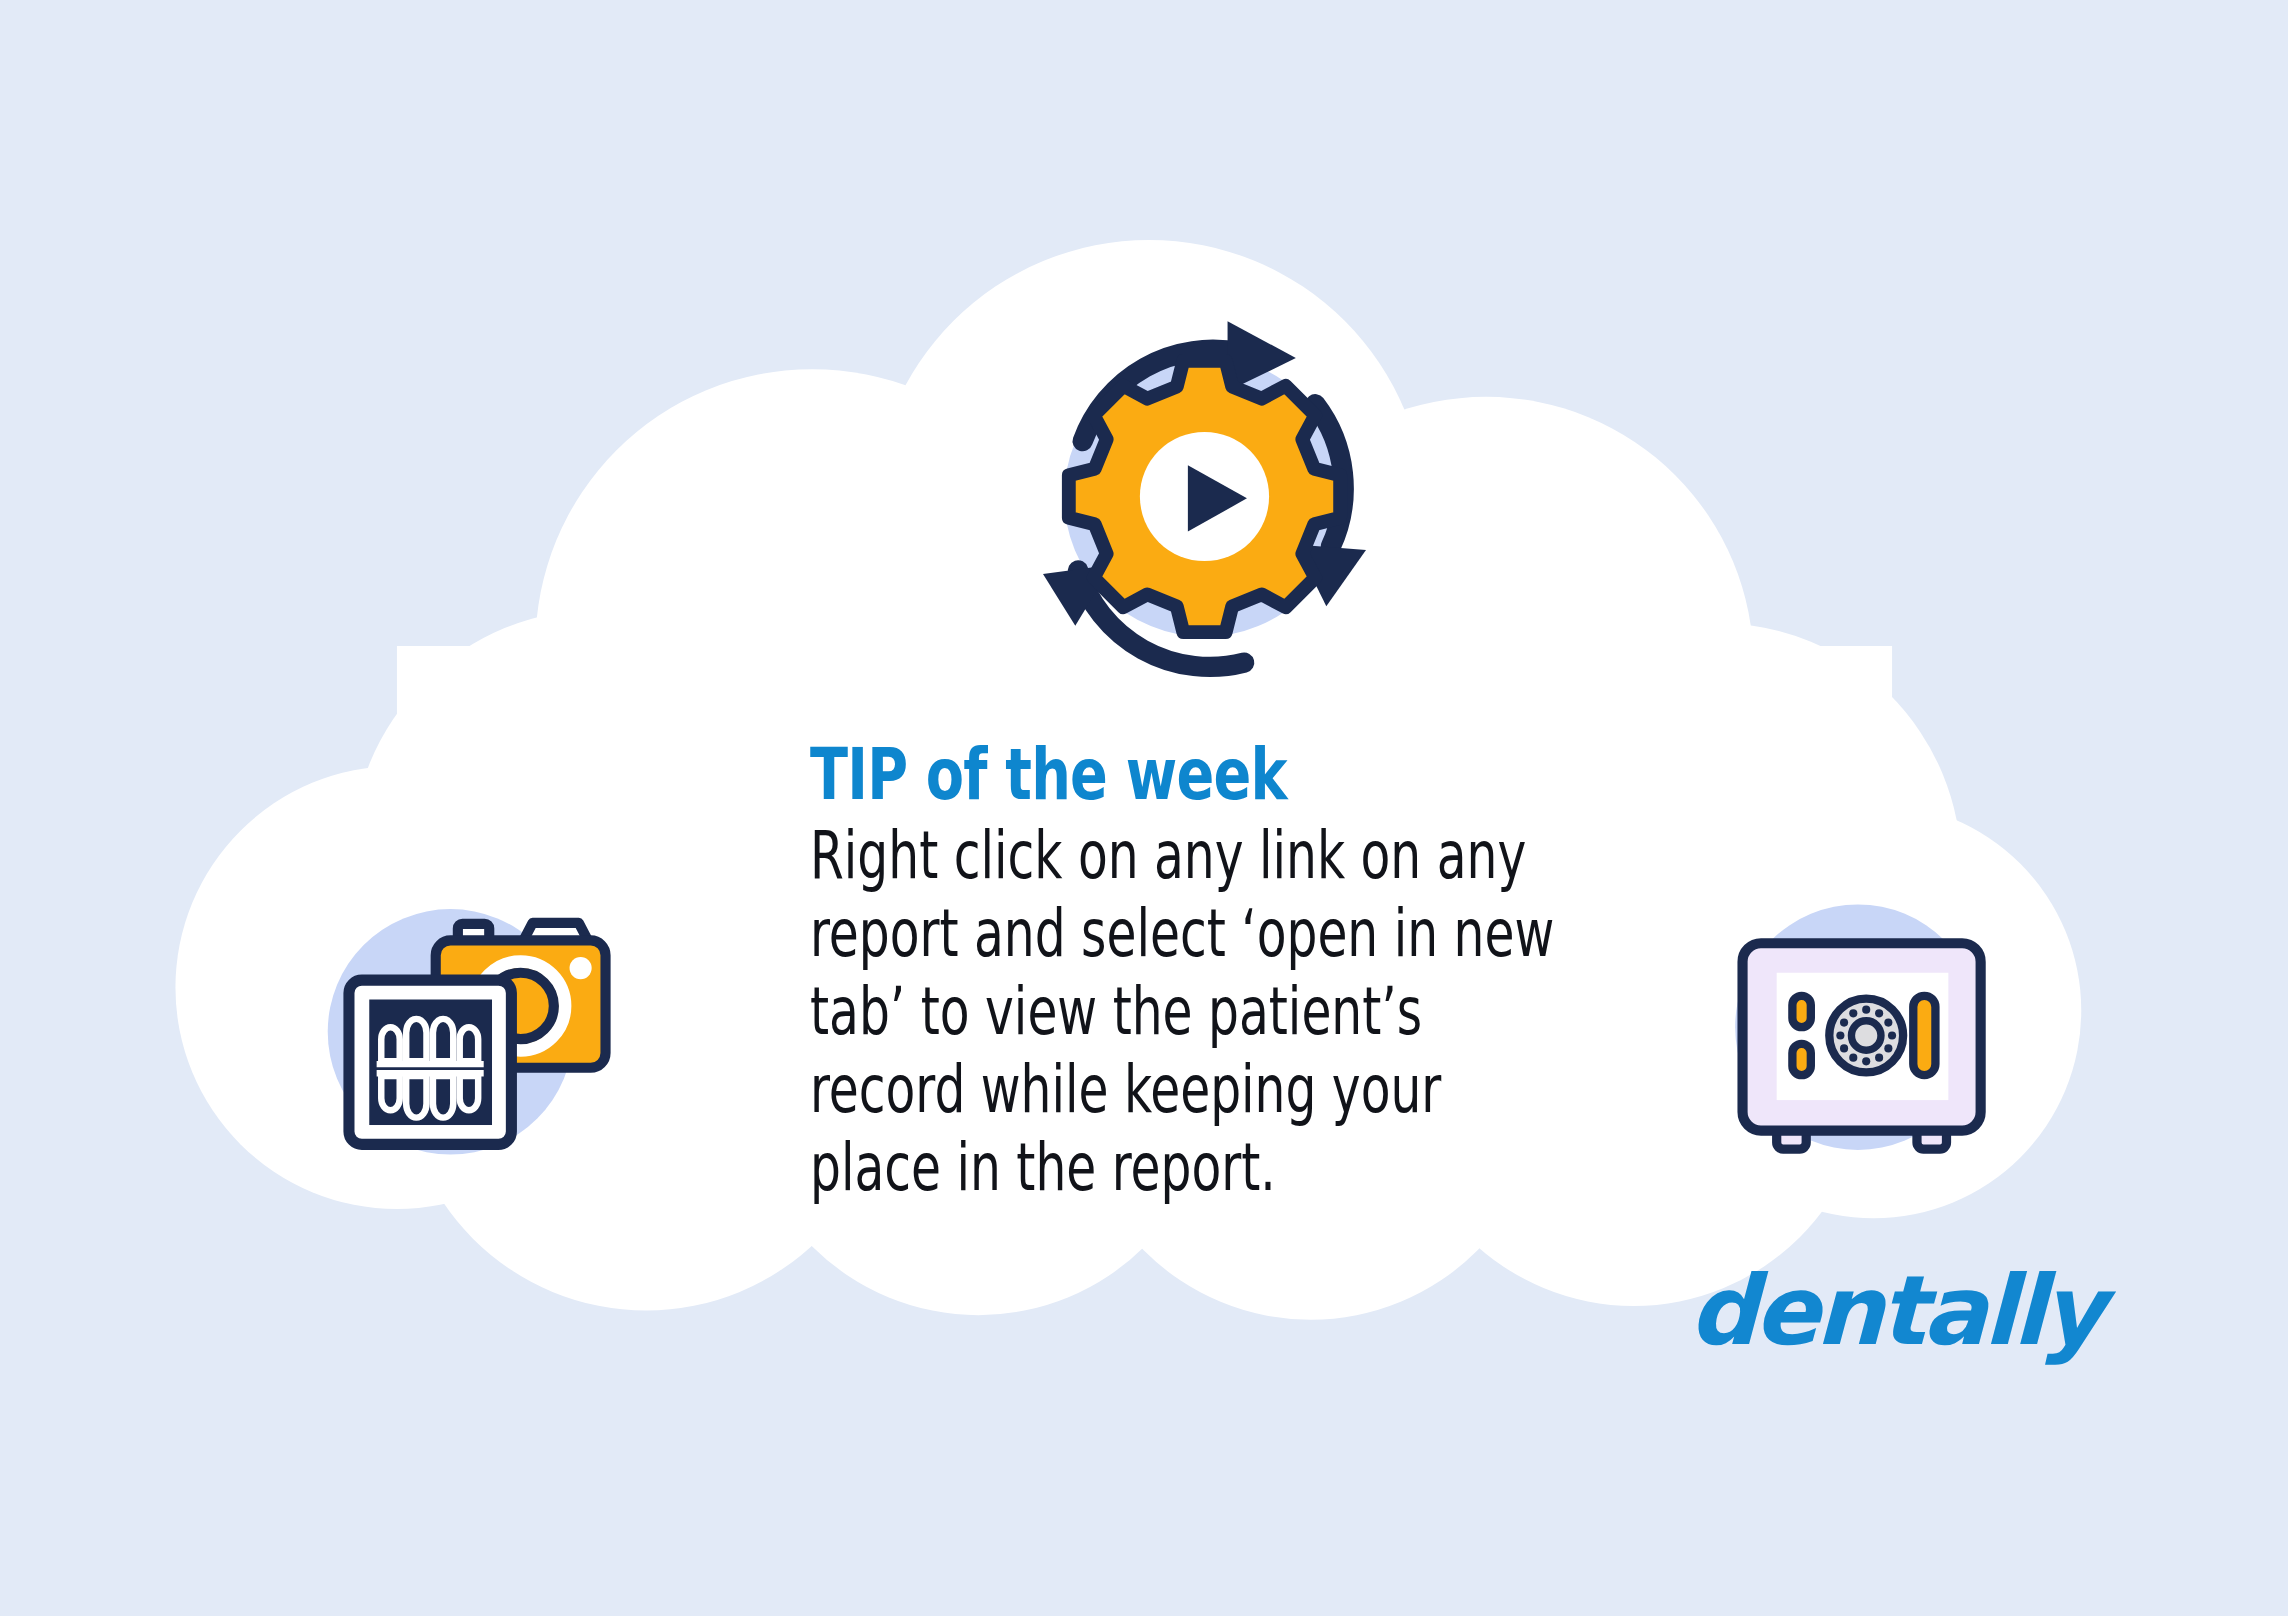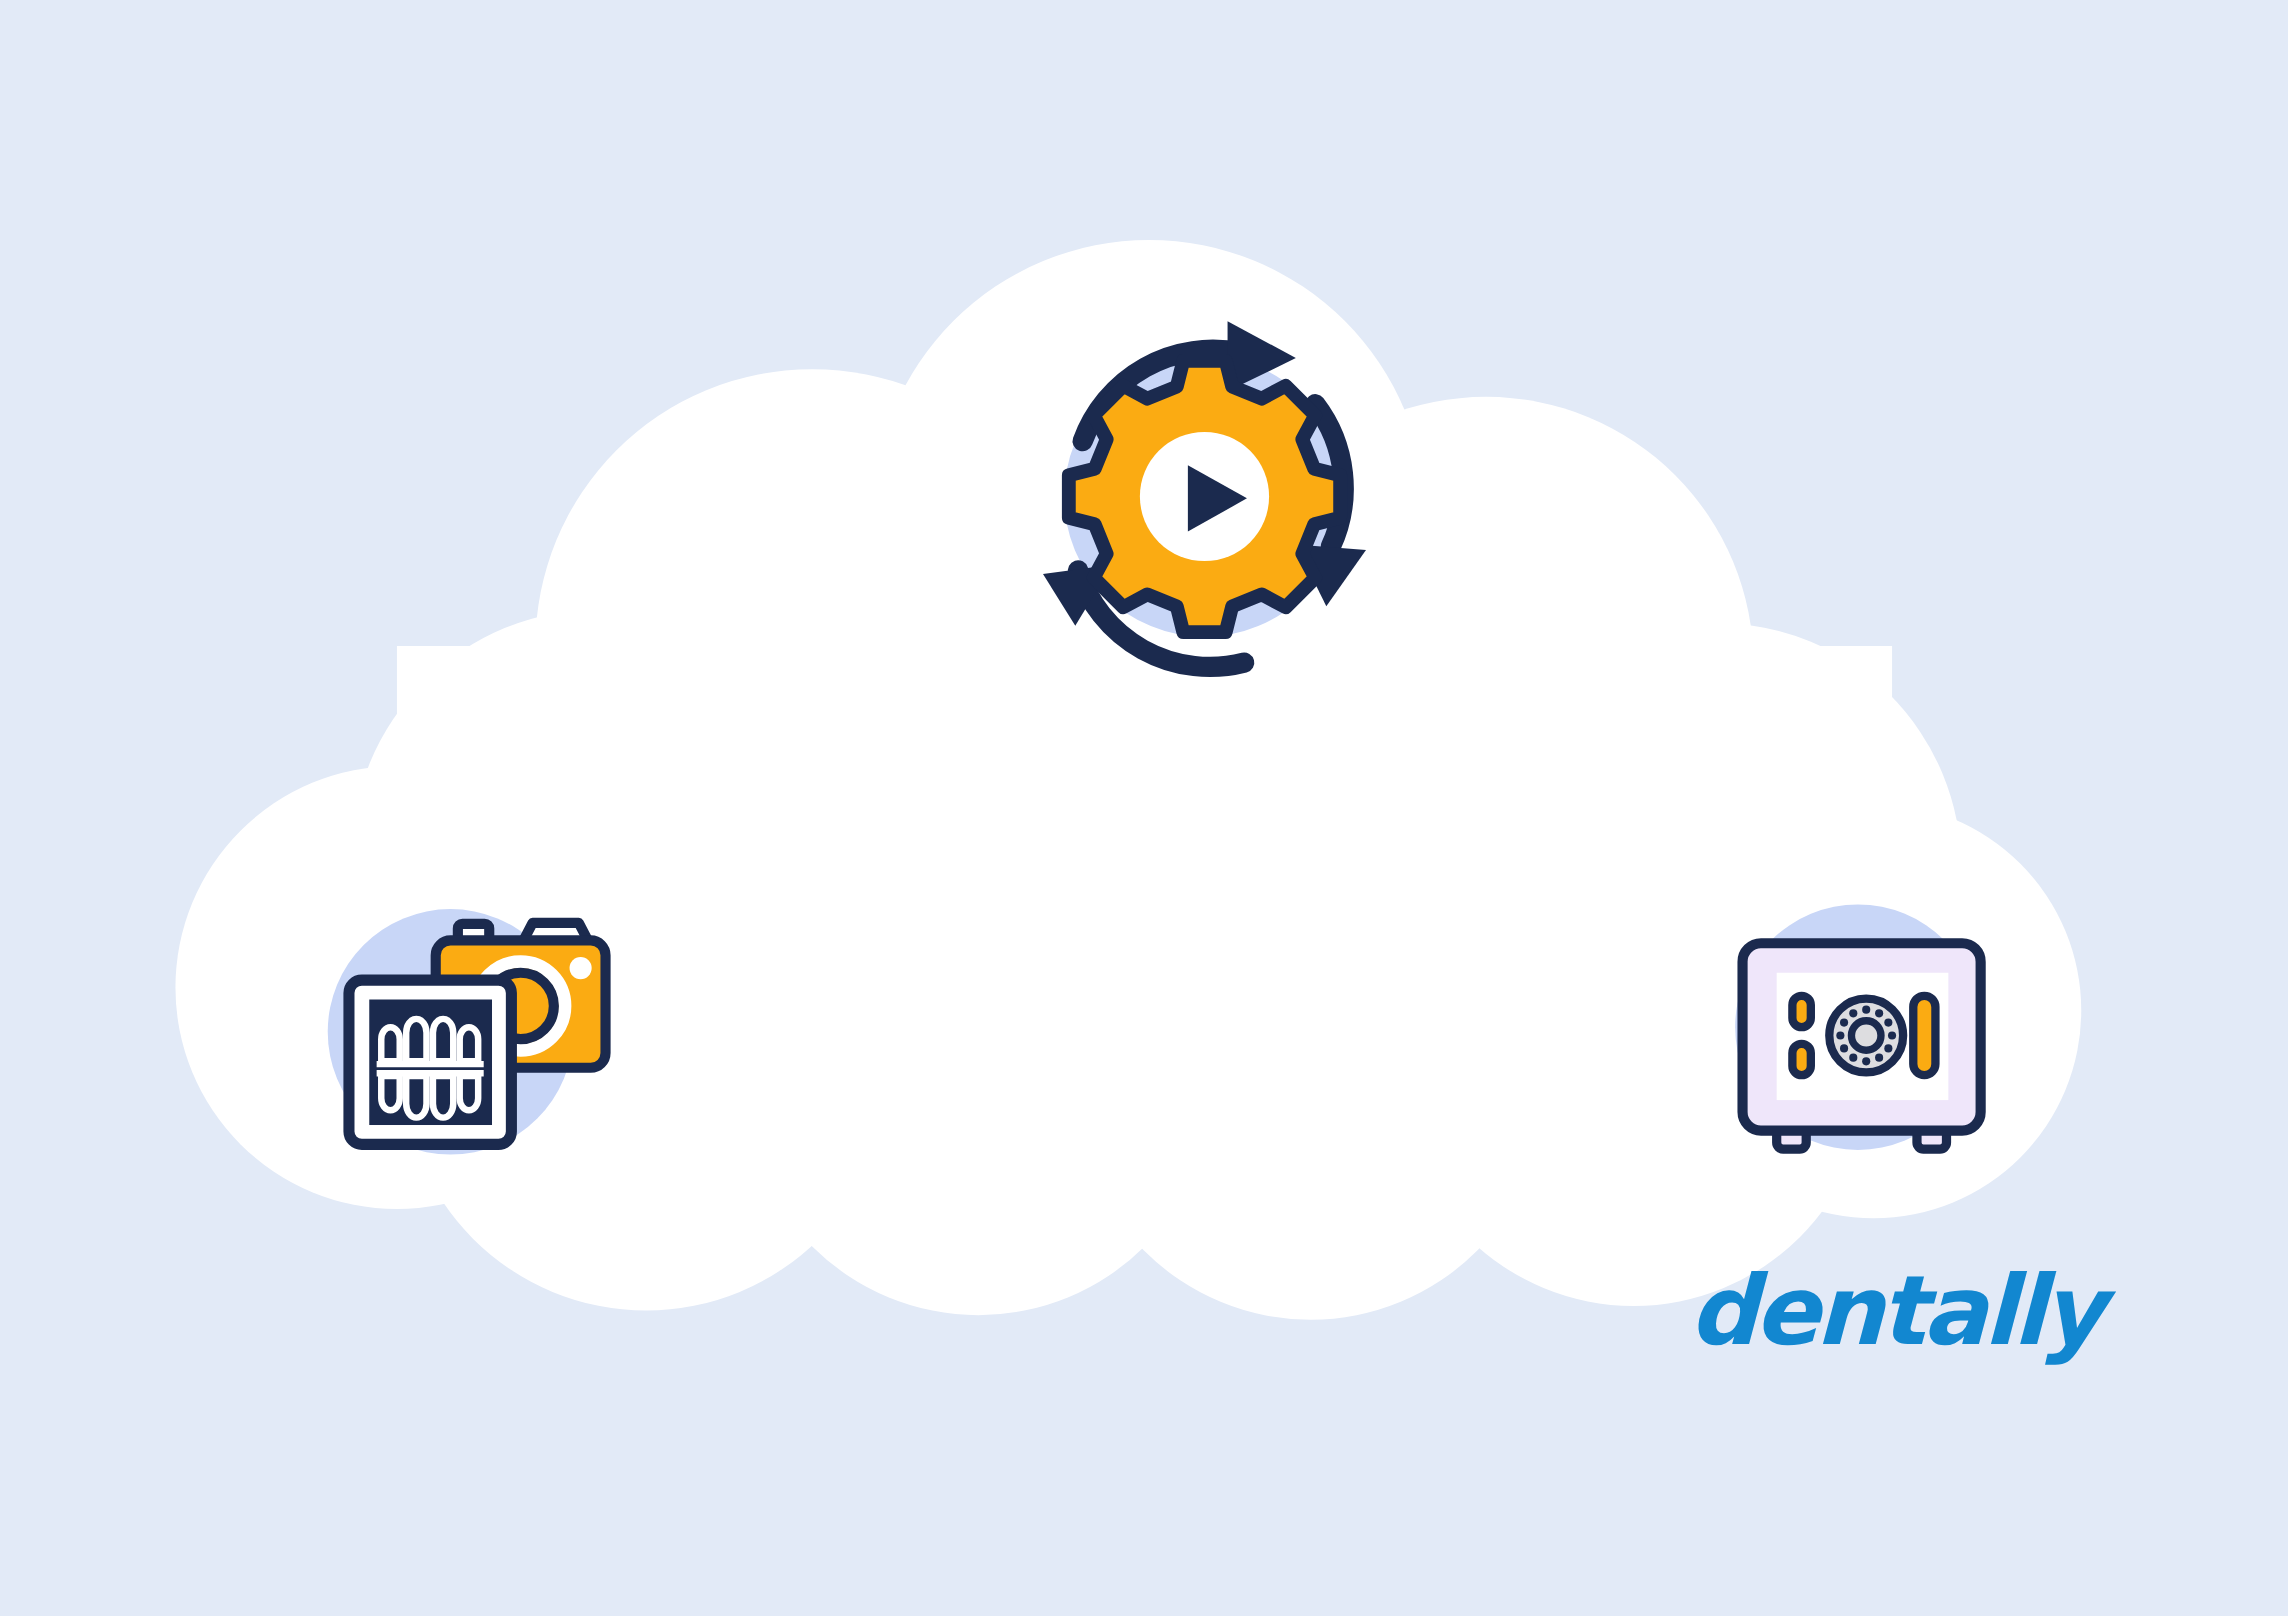--- a/index.html
+++ b/index.html
@@ -186,17 +186,25 @@
         <circle cx="1998" cy="1136" r="4.4"></circle>
         <circle cx="1994" cy="1122" r="4.4"></circle>
         <circle cx="1998" cy="1108" r="4.4"></circle>
         <circle cx="2008" cy="1098" r="4.4"></circle>
       </g>
     </g>
 
     <rect x="2073" y="1079" width="24" height="86" rx="12" fill="#fbab12" stroke="#1b2a4e" stroke-width="9"></rect>
   </svg>
 
+  <div class="text-block">
+    <div class="tip-title">TIP of the week</div>
+    <div class="tip-body">Right click on any link on any
+report and select ‘open in new
+tab’ to view the patient’s
+record while keeping your
+place in the report.</div>
+  </div>
 
   <div class="logo">dentally</div>
 
 </div>
 
 
 </body></html>

